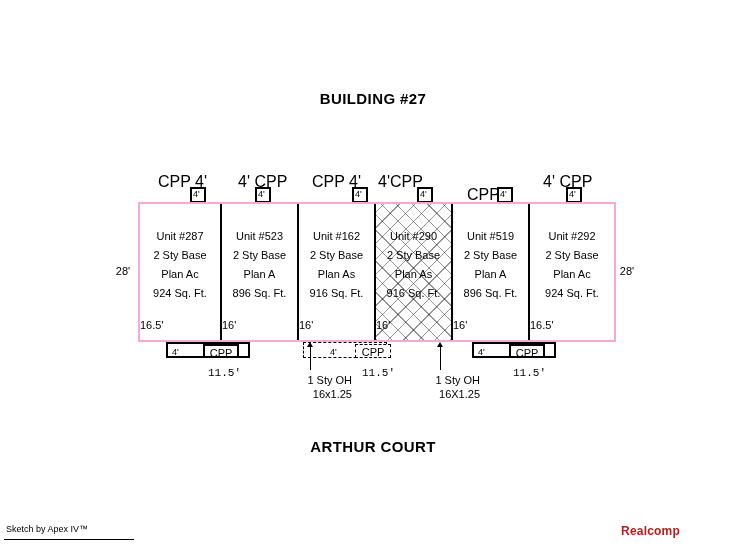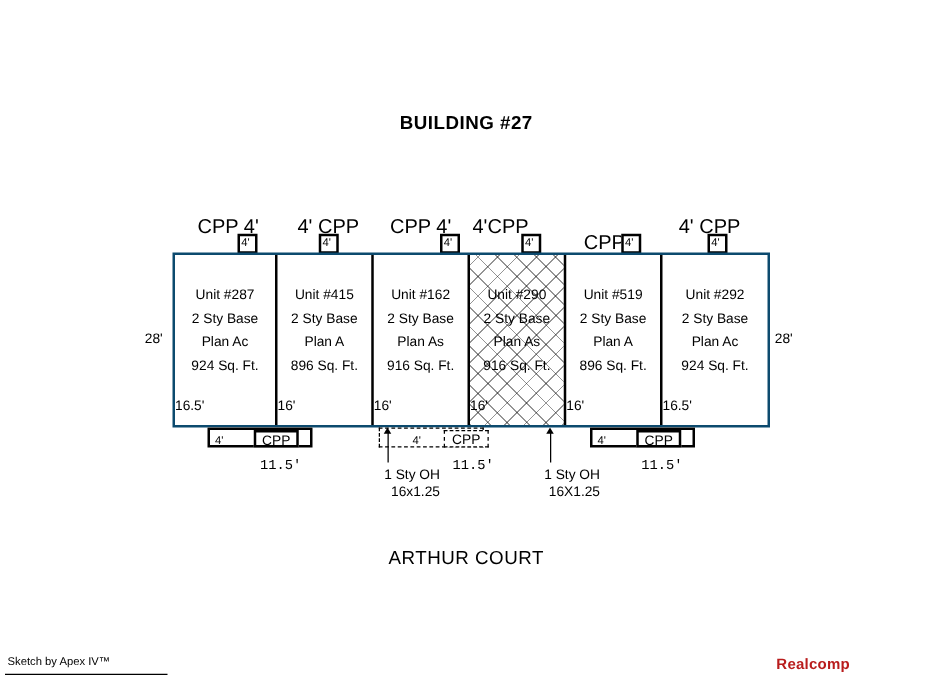--- a/index.html
+++ b/index.html
@@ -31,31 +31,31 @@
     font-weight: bold;
     letter-spacing: 0.4px;
   }
   .street {
     position: absolute;
     left: 0;
     top: 438px;
     width: 746px;
     text-align: center;
     font-size: 15px;
-    font-weight: normal;
+    font-weight: bold;
     letter-spacing: 0.4px;
   }
   
   .building {
     position: absolute;
     left: 138px;
     top: 202px;
     width: 478px;
     height: 140px;
-    border: 2px solid #0c4a6e;
+    border: 2px solid #f9a8d4;
     box-sizing: border-box;
     display: flex;
   }
   .unit {
     position: relative;
     box-sizing: border-box;
     border-right: 2px solid #000;
     display: flex;
     flex-direction: column;
     align-items: center;
@@ -206,21 +206,21 @@
 
   <div class="building">
     <div class="unit" style="width:82px;">
       <span class="ln">Unit #287</span>
       <span class="ln">2 Sty Base</span>
       <span class="ln">Plan Ac</span>
       <span class="ln">924 Sq. Ft.</span>
       <span class="dim">16.5'</span>
     </div>
     <div class="unit" style="width:77px;">
-      <span class="ln">Unit #415</span>
+      <span class="ln">Unit #523</span>
       <span class="ln">2 Sty Base</span>
       <span class="ln">Plan A</span>
       <span class="ln">896 Sq. Ft.</span>
       <span class="dim">16'</span>
     </div>
     <div class="unit" style="width:77px;">
       <span class="ln">Unit #162</span>
       <span class="ln">2 Sty Base</span>
       <span class="ln">Plan As</span>
       <span class="ln">916 Sq. Ft.</span>

